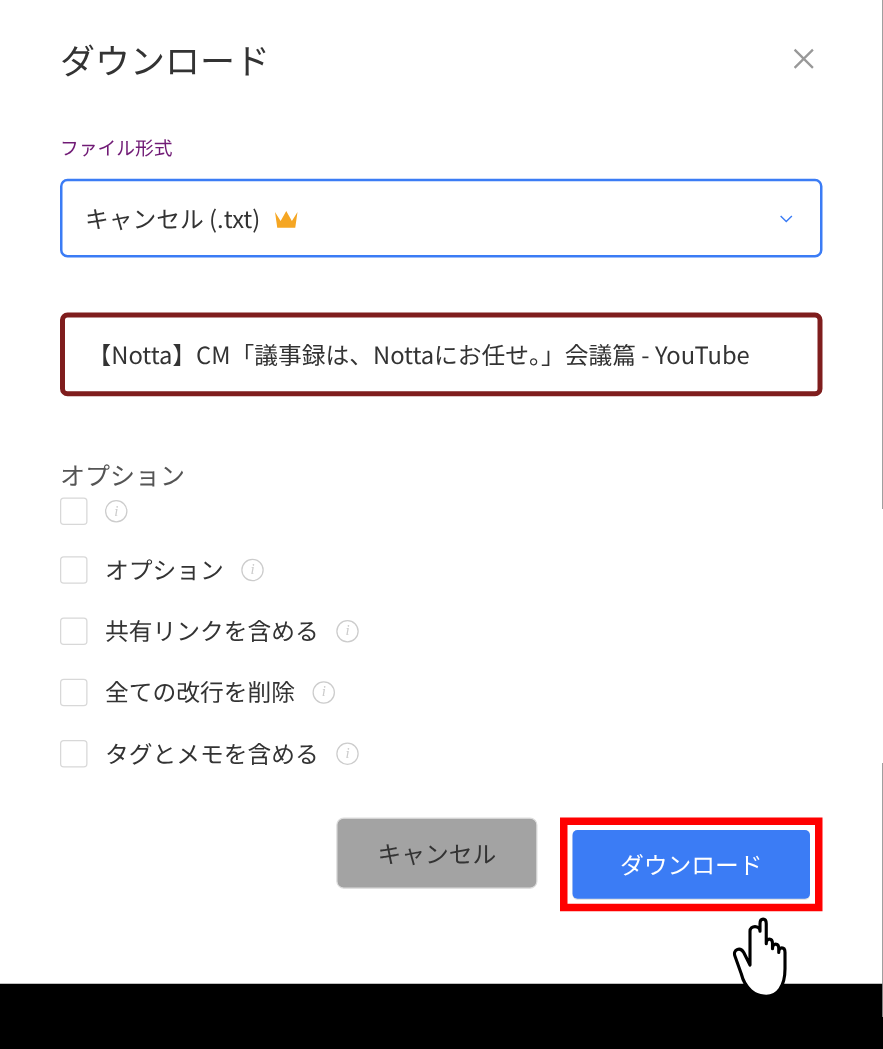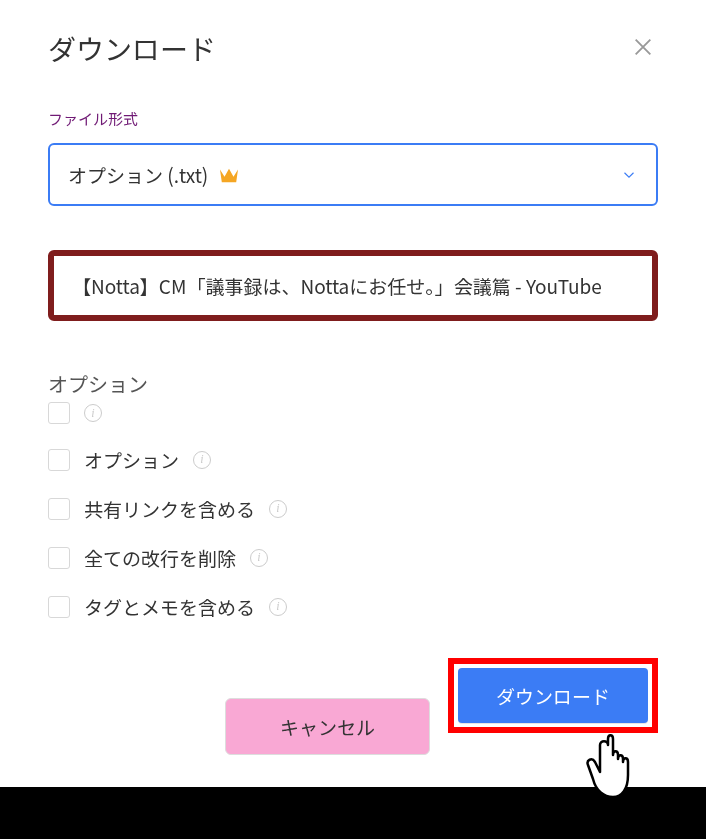--- a/index.html
+++ b/index.html
@@ -63,21 +63,21 @@
     .crown {
       width: 22px; height: 18px;
     }
     .chevron {
       width: 18px; height: 18px;
       stroke: #3b7cf5;
       stroke-width: 1.5;
       fill: none;
     }
     .input-wrap {
-      border: 6px solid #7f1d1d;
+      border: 4px solid #7f1d1d;
       border-radius: 6px;
       padding: 16px 18px;
       margin-bottom: 48px;
     }
     .file-input {
       border: none;
       outline: none;
       width: 100%;
       font-size: 19px;
       color: #333;
@@ -122,28 +122,27 @@
     }
     .actions {
       display: flex;
       justify-content: flex-end;
       gap: 18px;
       margin-top: 38px;
       align-items: flex-start;
     }
     .btn-cancel {
       border: 1px solid #ddd;
-      background: #f9a8d4;
-      color: #333;
-      font-size: 19px;
-      padding: 14px 54px;
+      background: #a3a3a3;
+      color: #333;
+      font-size: 19px;
+      padding: 14px 32px;
       border-radius: 6px;
       cursor: pointer;
       font-family: inherit;
-      margin-top: 40px;
     }
     .download-wrap {
       position: relative;
       border: 6px solid #ff0000;
       padding: 4px;
       display: inline-block;
     }
     .btn-download {
       background: #3b7cf5;
       color: #fff;
@@ -173,21 +172,21 @@
     <button class="close-btn">
       <svg viewBox="0 0 24 24" fill="none">
           <path d="M4 4 L20 20 M20 4 L4 20"></path>
         </svg>
     </button>
   </div>
 
   <div class="label">ファイル形式</div>
   <div class="select-wrap">
     <div class="select-left">
-      <span class="select-value">オプション (.txt)</span>
+      <span class="select-value">キャンセル (.txt)</span>
       <svg class="crown" viewBox="0 0 24 20">
           <path d="M2 4 L7 12 L12 3 L17 12 L22 4 L20 18 L4 18 Z" fill="#f5a623"></path>
         </svg>
     </div>
     <svg class="chevron" viewBox="0 0 24 24">
         <path d="M6 9 L12 15 L18 9"></path>
       </svg>
   </div>
 
   <div class="input-wrap">

